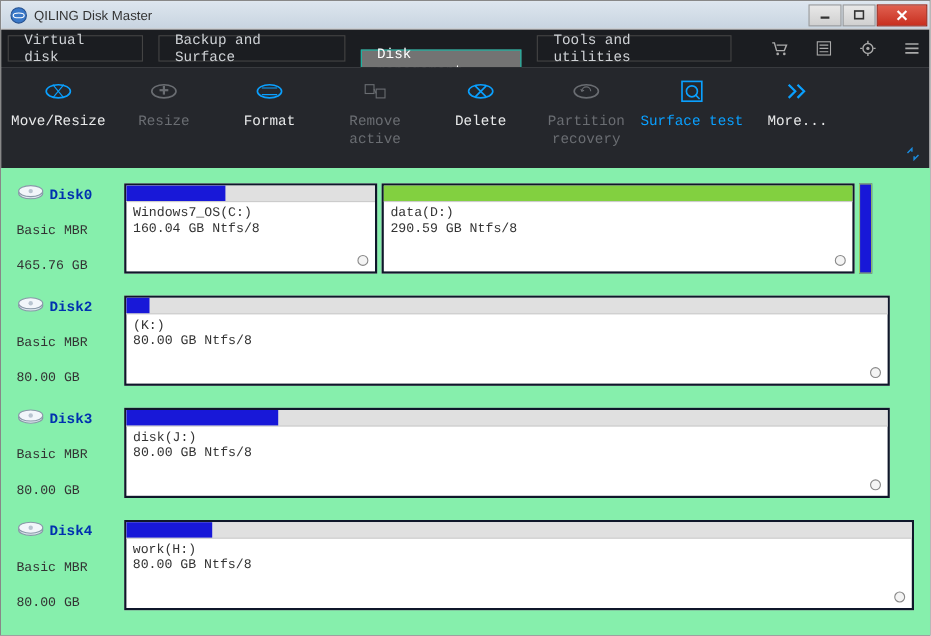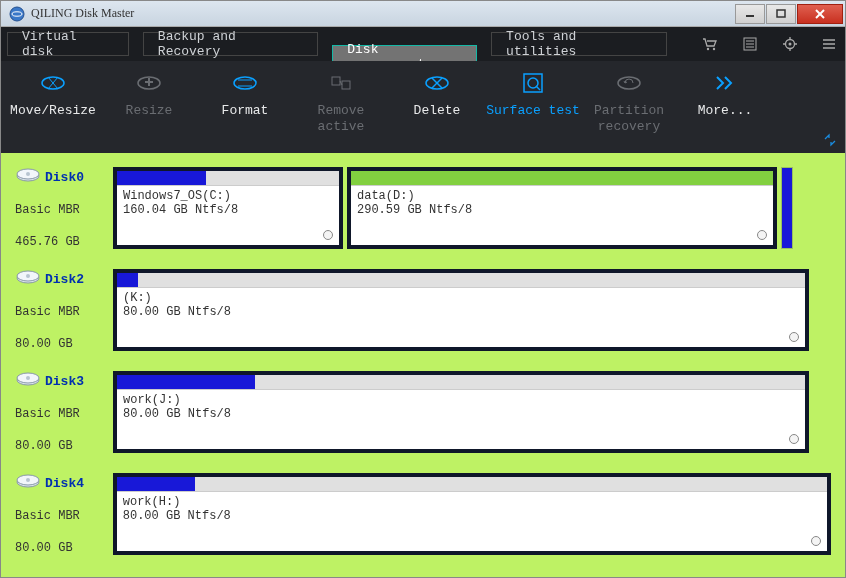--- a/index.html
+++ b/index.html
@@ -1,21 +1,21 @@
 <!DOCTYPE html>
 <html><head>
 <meta charset="utf-8">
 <style>
 * { margin: 0; padding: 0; box-sizing: border-box; font-family: "Courier New", monospace; font-size: 12px; }
 body { background: #fff; width: 846px; height: 578px; overflow: hidden; border: 1px solid #888; }
 
 
 .titlebar { height: 26px; background: linear-gradient(#dde6ef, #c8d4e0); display: flex; align-items: center; padding-left: 8px; border-bottom: 1px solid #aaa; }
 .titlebar-icon { width: 16px; height: 16px; margin-right: 6px; }
-.titlebar-text { color: #333; font-family: Liberation Serif, serif; font-size: 12px; flex: 1; }
+.titlebar-text { color: #333; font-family: Liberation Sans, sans-serif; font-size: 12px; flex: 1; }
 .win-btns { display: flex; height: 20px; margin-right: 2px; }
 .win-btn { width: 30px; height: 20px; display: flex; align-items: center; justify-content: center; font-family: "Segoe UI", sans-serif; font-size: 12px; margin-left: 1px; }
 .win-min, .win-max { background: linear-gradient(#e8e8e8,#d0d0d0); border: 1px solid #999; color: #333; }
 .win-close { background: linear-gradient(#e06050,#c83020); border: 1px solid #a02010; color: #fff; width: 46px; font-weight: bold; }
 
 
 .menubar { height: 34px; background: #1b1d21; display: flex; align-items: center; padding: 4px 6px; gap: 12px; }
 .tab { height: 24px; padding: 0 14px; display: flex; align-items: center; color: #cfd2d6; border: 1px solid #444; margin-right: 2px; font-size: 13px; }
 .tab.active { background: #737373; color: #fff; border: 1px solid #14b8a6; margin-top: 25px; }
 .menubar-spacer { flex: 1; }
@@ -25,29 +25,29 @@
 .toolbar { height: 92px; background: #25272c; display: flex; align-items: flex-start; padding: 8px 4px; position: relative; }
 .tool-item { width: 96px; display: flex; flex-direction: column; align-items: center; justify-content: center; cursor: pointer; }
 .tool-item.surface { color: #0aa0ff; }
 .tool-item.enabled .tool-label { color: #e8e9ea; }
 .tool-item.disabled .tool-label { color: #6a6d72; }
 .tool-icon { height: 28px; display: flex; align-items: center; justify-content: center; margin-bottom: 6px; }
 .tool-label { font-size: 13px; white-space: pre-line; text-align: center; line-height: 1.2; }
 .expand-corner { position: absolute; right: 8px; bottom: 6px; color: #1a8ce0; font-size: 12px; }
 
 
-.disk-area { padding: 14px 14px; background: #bef264; height: calc(578px - 26px - 34px - 92px - 2px); overflow-y: auto; }
+.disk-area { padding: 14px 14px; background: #86efac; height: calc(578px - 26px - 34px - 92px - 2px); overflow-y: auto; }
 .disk-row { display: flex; align-items: stretch; margin-bottom: 20px; }
 .disk-info { width: 94px; }
 .disk-info .hdr { display: flex; align-items: center; }
 .disk-info .hdr svg { margin-right: 4px; }
 .disk-name { color: #0030b0; font-weight: bold; font-size: 13px; margin-top: 2px; }
 .disk-sub { color: #333; margin-top: 18px; }
 
-.part { border: 4px solid #0f172a; margin-left: 4px; position: relative; background: #fff; }
+.part { border: 2px solid #0f172a; margin-left: 4px; position: relative; background: #fff; }
 .part-bar { height: 15px; background: #e0e0e0; border-bottom: 1px solid #ccc; display: flex; }
 .part-fill { height: 100%; }
 .part-fill.blue { background: #1818d8; }
 .part-fill.green { background: #82d040; }
 .part-label { padding: 3px 6px 0 6px; color: #333; }
 .part-detail { padding: 0 6px 3px 6px; color: #333; }
 .part-radio { position: absolute; right: 6px; bottom: 5px; width: 10px; height: 10px; border: 1px solid #888; border-radius: 50%; background: #f4f4f4; }
 .blue-stub { width: 12px; margin-left: 4px; background: #1818d8; border: 1px solid #98c060; }
 
 svg { display: block; }
@@ -76,21 +76,21 @@
         <svg width="12" height="10">
           <line x1="2" y1="1" x2="10" y2="9" stroke="#fff" stroke-width="2"></line>
           <line x1="10" y1="1" x2="2" y2="9" stroke="#fff" stroke-width="2"></line>
         </svg>
       </div>
   </div>
 </div>
 
 <div class="menubar">
   <div class="tab">Virtual disk</div>
-  <div class="tab">Backup and Recovery</div>
+  <div class="tab">Backup and Surface</div>
   <div class="tab active">Disk management</div>
   <div class="tab">Tools and utilities</div>
   <div class="menubar-spacer"></div>
   <div class="menu-icon">
       <svg width="16" height="16" viewBox="0 0 16 16">
         <path d="M1 3h2l2 7h7l2-5H5" fill="none" stroke="#aaa" stroke-width="1.3"></path>
         <circle cx="6" cy="13" r="1.2" fill="#aaa"></circle>
         <circle cx="12" cy="13" r="1.2" fill="#aaa"></circle>
       </svg>
     </div>
@@ -167,40 +167,40 @@
   <div class="tool-item enabled">
     <div class="tool-icon">
         <svg width="28" height="28">
           <ellipse cx="14" cy="14" rx="11" ry="6" fill="none" stroke="#0aa0ff" stroke-width="1.5"></ellipse>
           <line x1="9" y1="9" x2="19" y2="19" stroke="#0aa0ff" stroke-width="1.5"></line>
           <line x1="19" y1="9" x2="9" y2="19" stroke="#0aa0ff" stroke-width="1.5"></line>
         </svg>
       </div>
     <div class="tool-label">Delete</div>
   </div>
+  <div class="tool-item disabled">
+    <div class="tool-icon">
+        <svg width="28" height="28">
+          <ellipse cx="14" cy="14" rx="11" ry="6" fill="none" stroke="#6a6d72" stroke-width="1.5"></ellipse>
+          <path d="M10 14 a4 4 0 1 1 8 0" fill="none" stroke="#6a6d72"></path>
+          <polyline points="9,12 10,14 12,13" fill="none" stroke="#6a6d72"></polyline>
+        </svg>
+      </div>
+    <div class="tool-label">Partition
+recovery</div>
+  </div>
   <div class="tool-item enabled surface">
     <div class="tool-icon">
         <svg width="28" height="28">
           <rect x="5" y="5" width="18" height="18" fill="none" stroke="#0aa0ff" stroke-width="1.5"></rect>
           <circle cx="14" cy="14" r="5" fill="none" stroke="#0aa0ff" stroke-width="1.5"></circle>
           <line x1="17" y1="17" x2="21" y2="21" stroke="#0aa0ff" stroke-width="1.5"></line>
         </svg>
       </div>
     <div class="tool-label" style="color:#0aa0ff">Surface test</div>
-  </div>
-  <div class="tool-item disabled">
-    <div class="tool-icon">
-        <svg width="28" height="28">
-          <ellipse cx="14" cy="14" rx="11" ry="6" fill="none" stroke="#6a6d72" stroke-width="1.5"></ellipse>
-          <path d="M10 14 a4 4 0 1 1 8 0" fill="none" stroke="#6a6d72"></path>
-          <polyline points="9,12 10,14 12,13" fill="none" stroke="#6a6d72"></polyline>
-        </svg>
-      </div>
-    <div class="tool-label">Partition
-recovery</div>
   </div>
   <div class="tool-item enabled">
     <div class="tool-icon">
         <svg width="28" height="28">
           <polyline points="6,8 12,14 6,20" fill="none" stroke="#0aa0ff" stroke-width="2"></polyline>
           <polyline points="14,8 20,14 14,20" fill="none" stroke="#0aa0ff" stroke-width="2"></polyline>
         </svg>
       </div>
     <div class="tool-label">More...</div>
   </div>
@@ -278,21 +278,21 @@
             </svg>
             <span class="disk-name">Disk3</span>
           </div>
           <div class="disk-sub">Basic MBR</div>
           <div class="disk-sub">80.00 GB</div>
         </div>
         <div class="part" style="width: 696px;">
           <div class="part-bar">
             <div class="part-fill blue" style="width:20%"></div>
           </div>
-          <div class="part-label">work(J:)</div>
+          <div class="part-label">disk(J:)</div>
           <div class="part-detail">80.00 GB Ntfs/8</div>
           <div class="part-radio"></div>
         </div>
       </div>
       <div class="disk-row">
         <div class="disk-info">
           <div class="hdr">
             <svg width="26" height="18">
               <ellipse cx="13" cy="9" rx="11" ry="5" fill="#dfe8ef" stroke="#8898a8"></ellipse>
               <ellipse cx="13" cy="7" rx="11" ry="5" fill="#f2f6fa" stroke="#8898a8"></ellipse>

